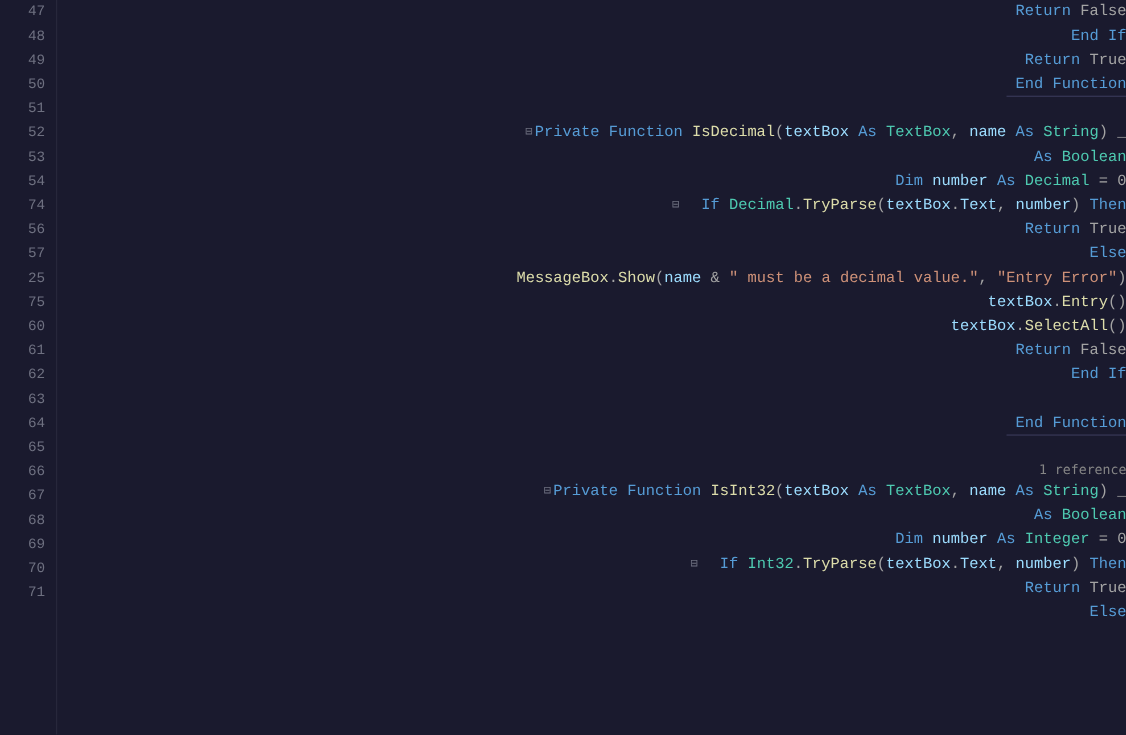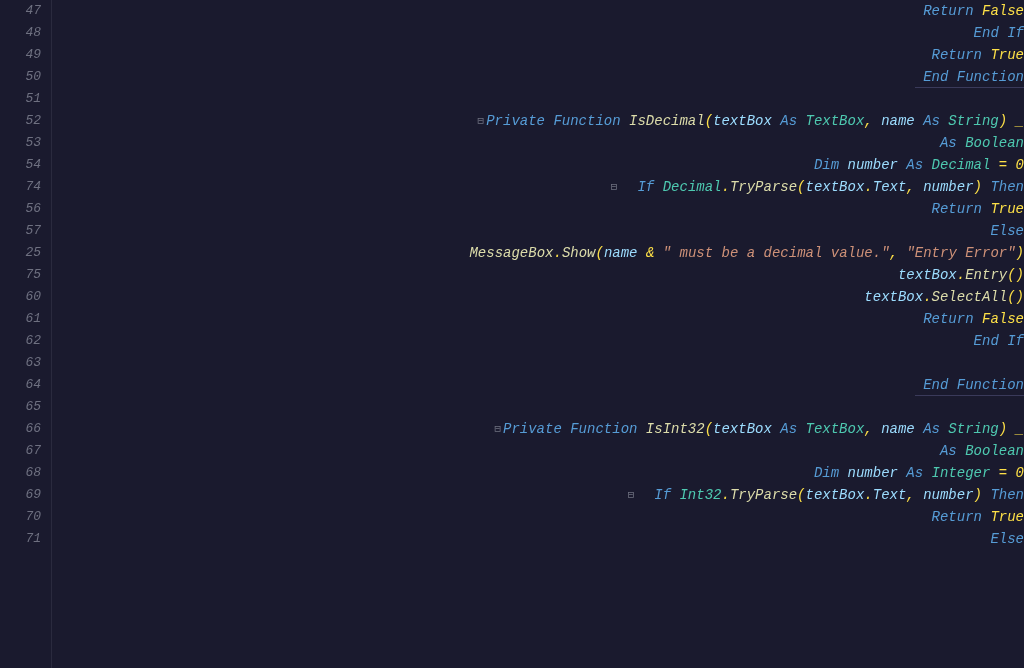--- a/index.html
+++ b/index.html
@@ -14,21 +14,20 @@
       overflow: hidden;
       width: 1024px;
       height: 668px;
     }
     .code-editor {
       display: flex;
       width: 1024px;
       height: 668px;
       background-color: #1a1a2e;
       overflow: hidden;
-      font-style: italic;
     }
     .line-numbers {
       display: flex;
       flex-direction: column;
       background-color: #1a1a2e;
       color: #6e7080;
       padding: 0;
       min-width: 52px;
       text-align: right;
       user-select: none;
@@ -58,21 +57,21 @@
     }
     .code-line.separator {
       border-bottom: 1px solid #2d2d45;
     }
     
     .kw-blue { color: #569cd6; }
     .kw-teal { color: #4ec9b0; }
     .kw-cyan { color: #9cdcfe; }
     .kw-orange { color: #ce9178; }
     .kw-yellow { color: #dcdcaa; }
-    .kw-white { color: #fde047; }
+    .kw-white { color: #a3a3a3; }
     
     .gutter {
       width: 20px;
       display: inline-block;
     }
     
     span { font-family: 'Consolas', 'Courier New', monospace; }
   </style>
 </head>
 <body>
@@ -254,20 +253,23 @@
 
     <div class="code-line" style="border-bottom: 1px solid #3a3a5a;">
       <span style="margin-left:8px;"></span>
       <span class="kw-blue">End Function</span>
     </div>
 
     <div class="code-line">
       &nbsp;
     </div>
 
+    <div style="height:18px; line-height:18px; padding-left:72px; color:#858585; font-size:12px; font-family:'Consolas',monospace;">
+      1 reference
+    </div>
 
     <div class="code-line">
       <span style="margin-left:2px; color:#6e7080; font-size:11px; cursor:pointer;">⊟</span>
       <span style="margin-left:2px;"></span>
       <span class="kw-blue">Private</span>
       <span class="kw-white"> </span>
       <span class="kw-blue">Function</span>
       <span class="kw-white"> </span>
       <span class="kw-yellow">IsInt32</span>
       <span class="kw-white">(</span>

